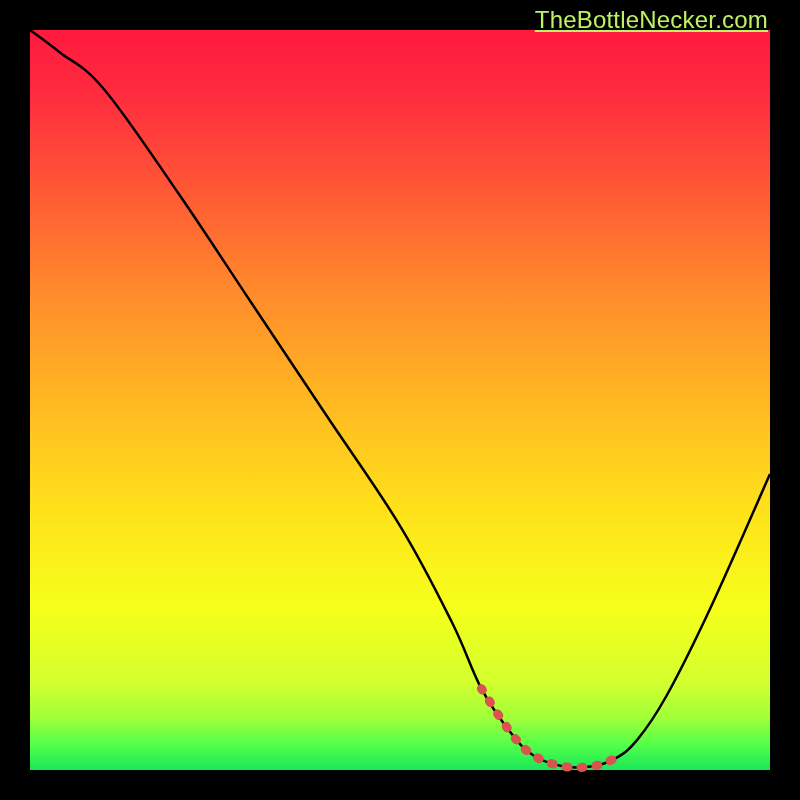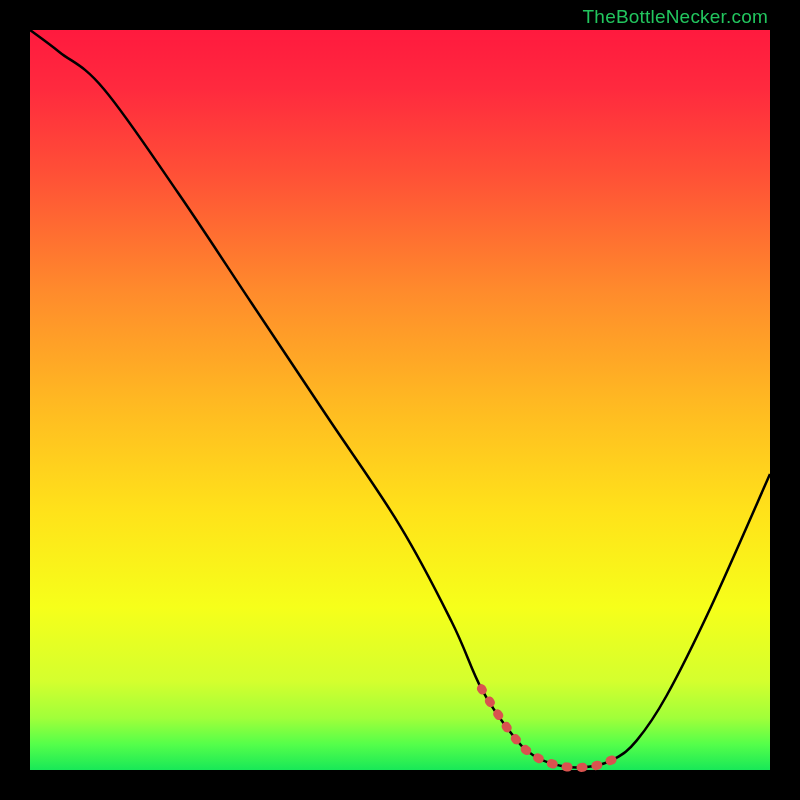--- a/index.html
+++ b/index.html
@@ -23,24 +23,25 @@
     position: absolute;
     left: 0;
     top: 0;
     width: 100%;
     height: 100%;
   }
   .watermark {
     position: absolute;
     top: 6px;
     right: 32px;
-    color: #22c55e;
-    font-size: 19px;
+    color: #bef264;
+    font-size: 24px;
     font-weight: 500;
     letter-spacing: 0.2px;
+    text-decoration: underline;
   }
   svg.curve-layer {
     position: absolute;
     left: 0;
     top: 0;
     width: 100%;
     height: 100%;
     overflow: visible;
   }
 </style>

